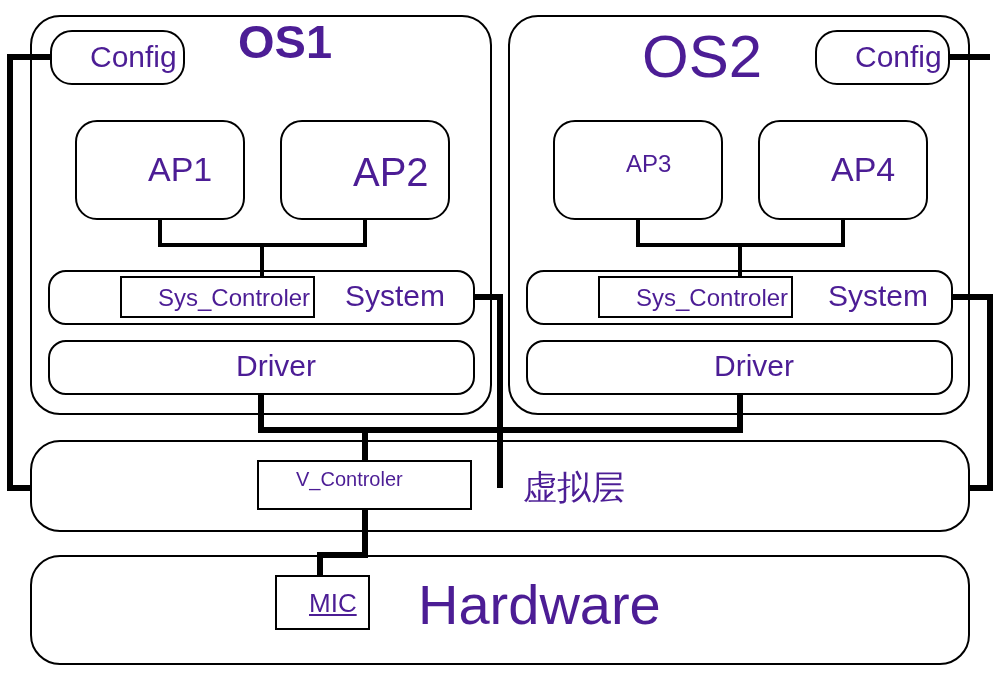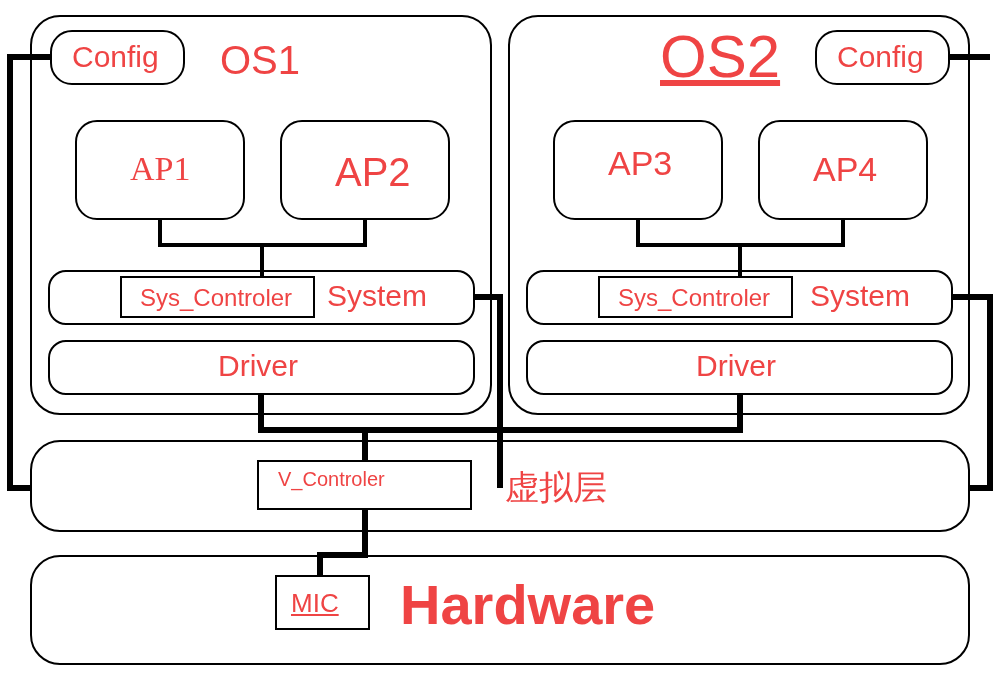--- a/index.html
+++ b/index.html
@@ -15,67 +15,68 @@
   .rbox {
     position: absolute;
     border: 2px solid #000;
     background: #fff;
   }
   .r30 { border-radius: 30px; }
   .r22 { border-radius: 22px; }
   .r18 { border-radius: 18px; }
   .txt {
     position: absolute;
-    color: #ef4444;
+    color: #4c1d95;
     white-space: nowrap;
+    margin-left: 18px;
   }
   .sharp {
     position: absolute;
     border: 2px solid #000;
     background: #fff;
   }
   svg.wires {
     position: absolute;
     left: 0; top: 0;
     width: 1000px; height: 689px;
     pointer-events: none;
   }
 </style>
 </head>
 <body>
 
 <div class="rbox r30" style="left:30px; top:15px; width:462px; height:400px;"></div>
-<div class="txt" style="left:220px; top:38px; font-size:40px; font-weight:400;">OS1</div>
+<div class="txt" style="left:220px; top:14px; font-size:47px; font-weight:700;">OS1</div>
 
 <div class="rbox r22" style="left:50px; top:30px; width:135px; height:55px;"></div>
 <div class="txt" style="left:72px; top:40px; font-size:30px;">Config</div>
 
 <div class="rbox r22" style="left:75px; top:120px; width:170px; height:100px;"></div>
-<div class="txt" style="left:130px; top:150px; font-size:34px;font-family:Liberation Serif, serif;">AP1</div>
+<div class="txt" style="left:130px; top:150px; font-size:34px;">AP1</div>
 
 <div class="rbox r22" style="left:280px; top:120px; width:170px; height:100px;"></div>
 <div class="txt" style="left:335px; top:150px; font-size:40px;">AP2</div>
 
 <div class="rbox r18" style="left:48px; top:270px; width:427px; height:55px;"></div>
 <div class="txt" style="left:327px; top:279px; font-size:30px;">System</div>
 
 <div class="sharp" style="left:120px; top:276px; width:195px; height:42px;"></div>
 <div class="txt" style="left:140px; top:284px; font-size:24px;">Sys_Controler</div>
 
 <div class="rbox r18" style="left:48px; top:340px; width:427px; height:55px;"></div>
 <div class="txt" style="left:218px; top:349px; font-size:30px;">Driver</div>
 
 <div class="rbox r30" style="left:508px; top:15px; width:462px; height:400px;"></div>
-<div class="txt" style="left:660px; top:22px; font-size:60px; font-weight:500;text-decoration:underline;">OS2</div>
+<div class="txt" style="left:624px; top:22px; font-size:60px; font-weight:500;">OS2</div>
 
 <div class="rbox r22" style="left:815px; top:30px; width:135px; height:55px;"></div>
 <div class="txt" style="left:837px; top:40px; font-size:30px;">Config</div>
 
 <div class="rbox r22" style="left:553px; top:120px; width:170px; height:100px;"></div>
-<div class="txt" style="left:608px; top:144px; font-size:34px;">AP3</div>
+<div class="txt" style="left:608px; top:150px; font-size:24px;">AP3</div>
 
 <div class="rbox r22" style="left:758px; top:120px; width:170px; height:100px;"></div>
 <div class="txt" style="left:813px; top:150px; font-size:34px;">AP4</div>
 
 <div class="rbox r18" style="left:526px; top:270px; width:427px; height:55px;"></div>
 <div class="txt" style="left:810px; top:279px; font-size:30px;">System</div>
 
 <div class="sharp" style="left:598px; top:276px; width:195px; height:42px;"></div>
 <div class="txt" style="left:618px; top:284px; font-size:24px;">Sys_Controler</div>
 
@@ -85,21 +86,21 @@
 <div class="rbox r30" style="left:30px; top:440px; width:940px; height:92px;"></div>
 
 <div class="sharp" style="left:257px; top:460px; width:215px; height:50px;"></div>
 <div class="txt" style="left:278px; top:468px; font-size:20px;">V_Controler</div>
 <div class="txt" style="left:505px; top:465px; font-size:34px; font-family:Liberation Serif, serif;">虚拟层</div>
 
 <div class="rbox r30" style="left:30px; top:555px; width:940px; height:110px;"></div>
 
 <div class="sharp" style="left:275px; top:575px; width:95px; height:55px;"></div>
 <div class="txt" style="left:291px; top:588px; font-size:26px;text-decoration:underline;">MIC</div>
-<div class="txt" style="left:400px; top:572px; font-size:56px; font-weight:700;">Hardware</div>
+<div class="txt" style="left:400px; top:572px; font-size:56px; font-weight:400;">Hardware</div>
 
 <svg class="wires">
   <g stroke="#000" stroke-width="6" fill="none" stroke-linejoin="miter" stroke-linecap="butt">
 
     <path d="M 50 57 H 10 V 488 H 30"></path>
 
     <path d="M 475 297 H 500 V 488"></path>
 
     <path d="M 953 297 H 990 V 488 H 970"></path>
 

